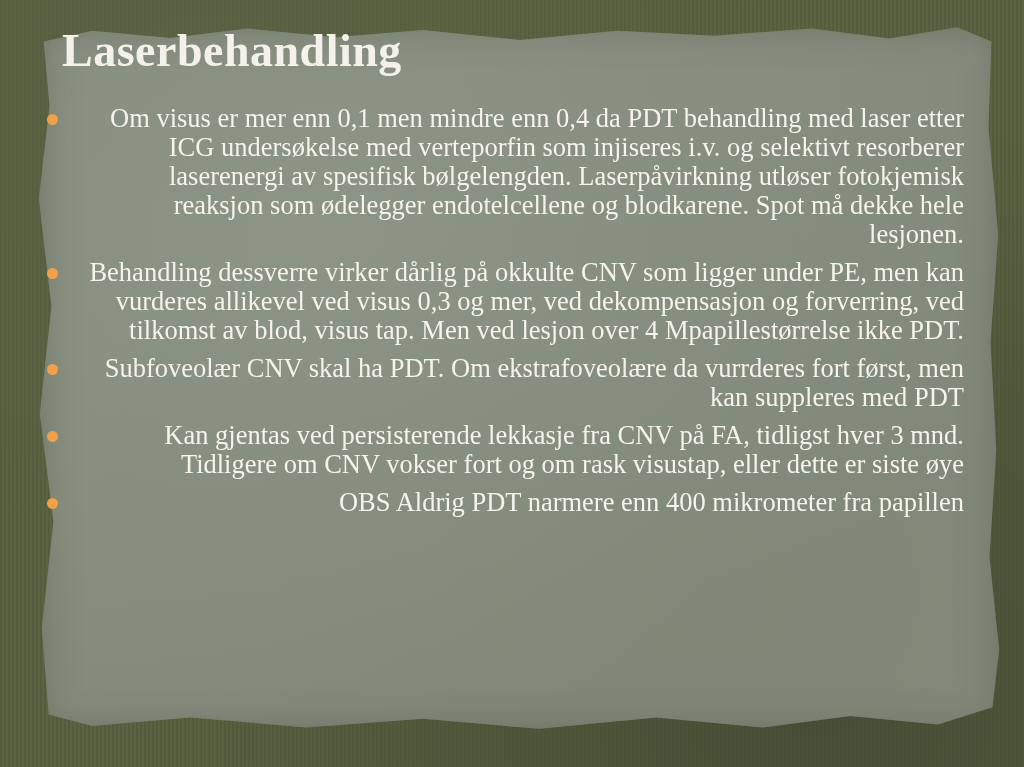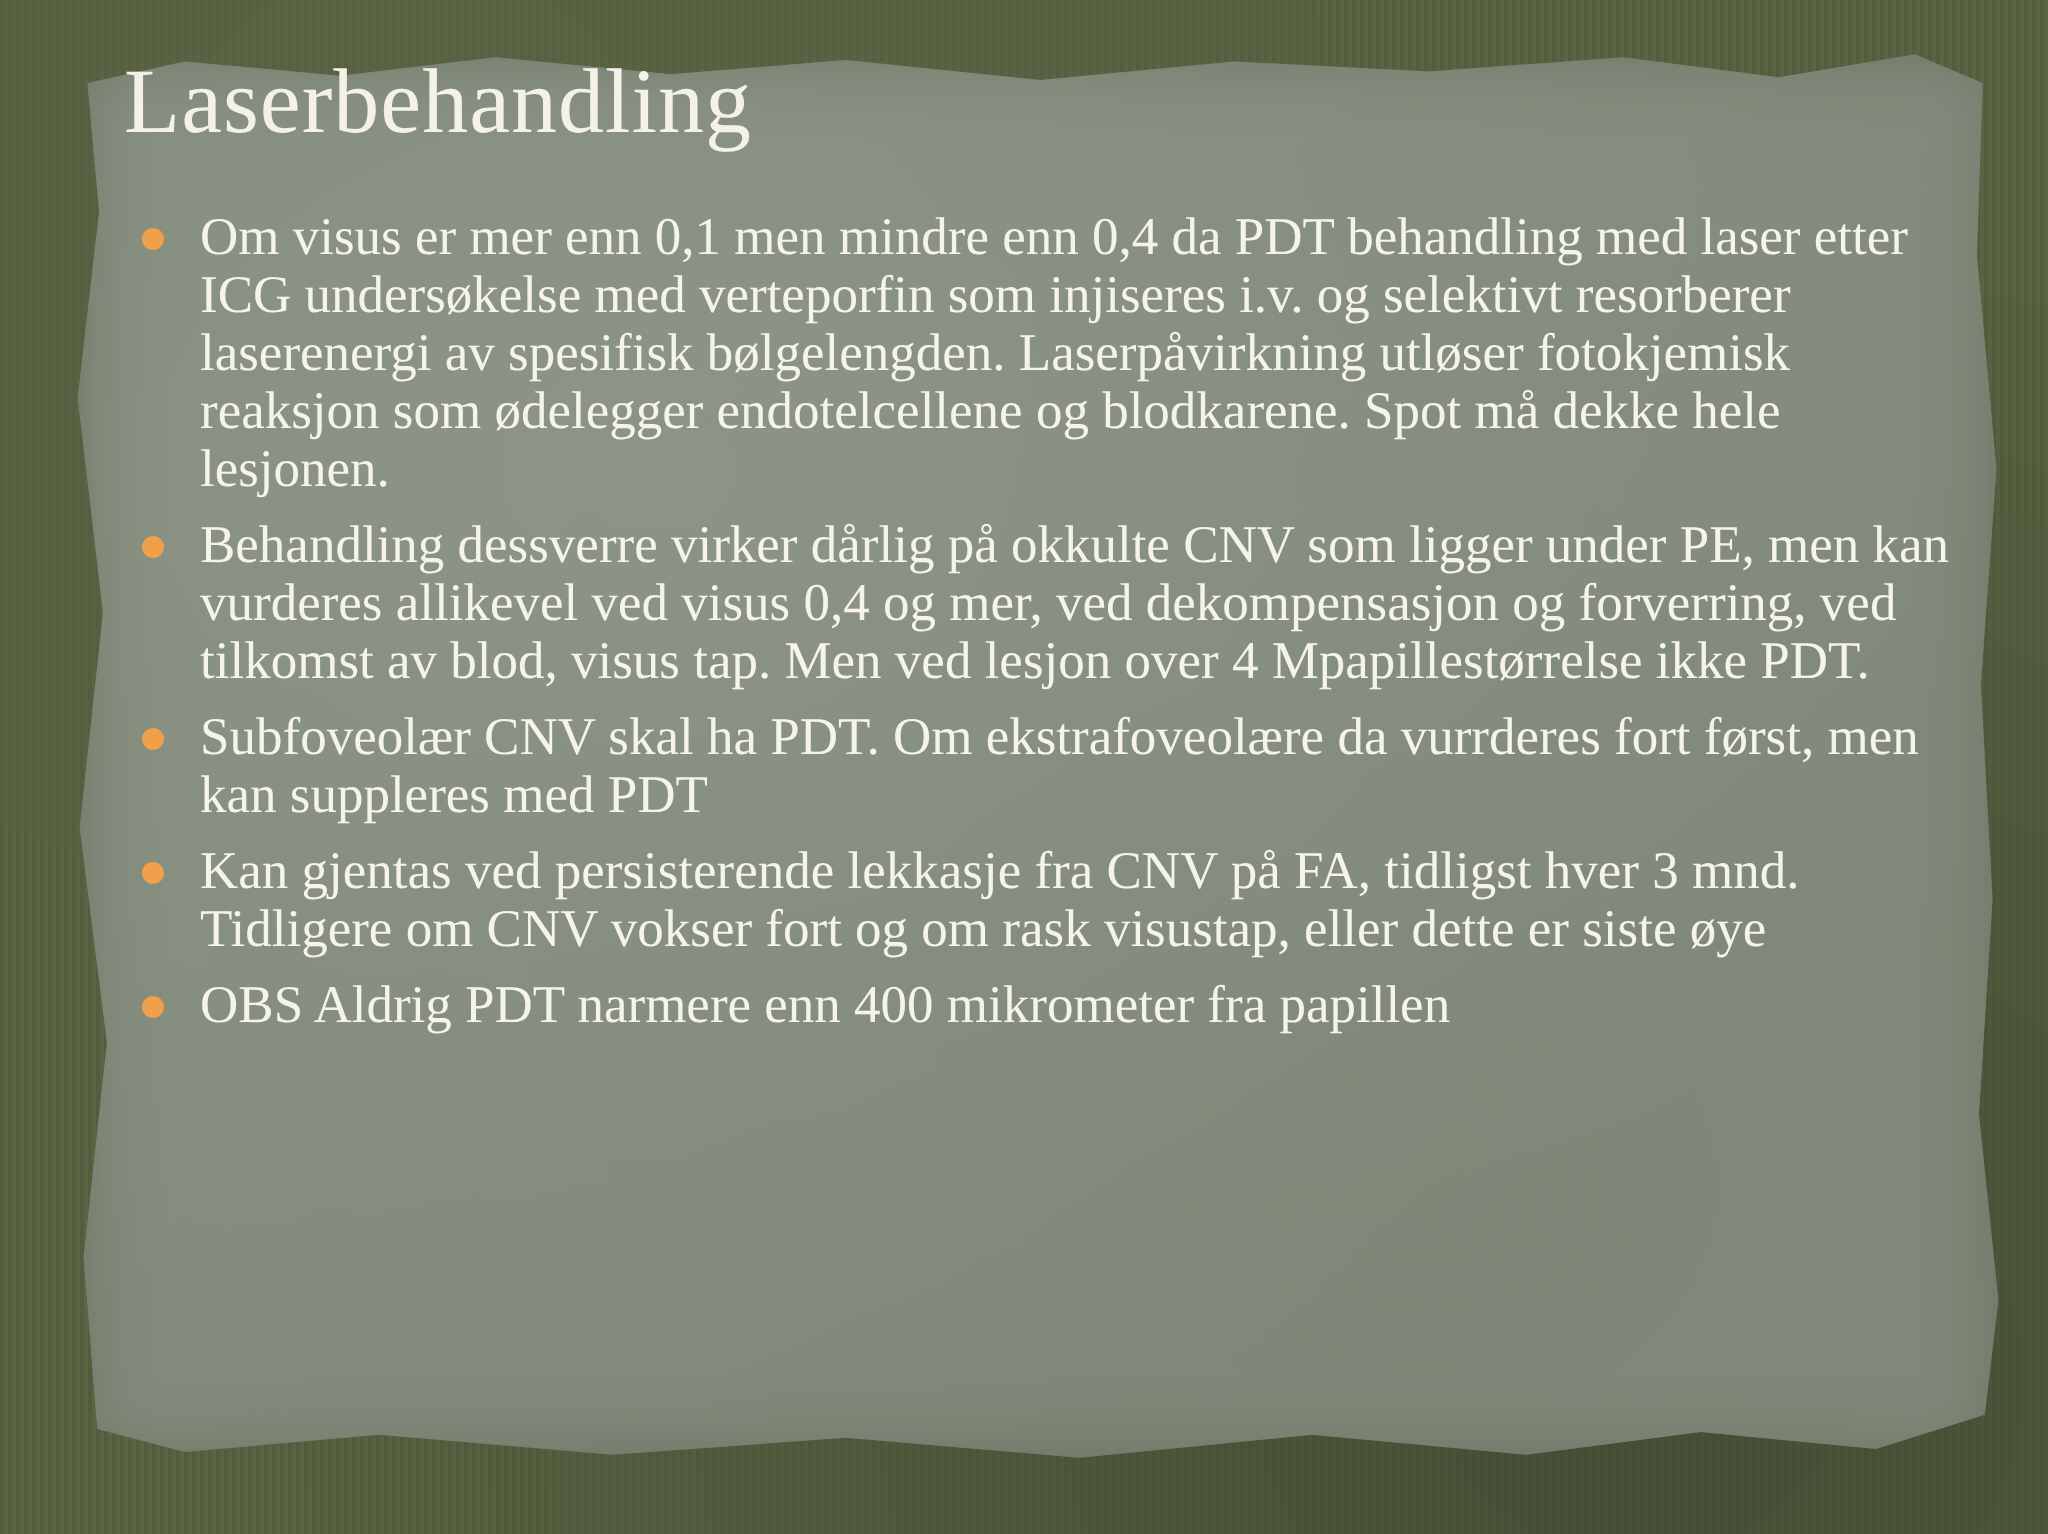--- a/index.html
+++ b/index.html
@@ -41,31 +41,32 @@
       );
       box-shadow: inset 0 0 40px rgba(60,70,50,0.5);
     }
     .title {
       position: absolute;
       left: 62px;
       top: 24px;
       font-size: 46px;
       color: #f3f1ea;
       letter-spacing: 0.5px;
-      font-weight: normal;
+      font-weight: bold;
       margin: 0;
     }
     .bullets {
       position: absolute;
-      left: 68px;
+      left: 44px;
       top: 104px;
       width: 920px;
       margin: 0;
       padding: 0;
       list-style: none;
+      text-align: right;
     }
     .bullet-item {
       position: relative;
       padding-left: 32px;
       color: #f5f3ec;
       font-size: 26.5px;
       line-height: 29px;
       margin-bottom: 9px;
     }
     .bullet-dot {
@@ -86,21 +87,21 @@
 
 <h1 class="title">Laserbehandling</h1>
 
 <ul class="bullets">
   <li class="bullet-item">
     <span class="bullet-dot"></span>
     <span>Om visus er mer enn 0,1 men mindre enn 0,4 da PDT behandling med laser etter ICG undersøkelse med verteporfin som injiseres i.v. og selektivt resorberer laserenergi av spesifisk bølgelengden. Laserpåvirkning utløser fotokjemisk reaksjon som ødelegger endotelcellene og blodkarene. Spot må dekke hele lesjonen.</span>
   </li>
   <li class="bullet-item">
     <span class="bullet-dot"></span>
-    <span>Behandling dessverre virker dårlig på okkulte CNV som ligger under PE, men kan vurderes allikevel ved visus 0,4 og mer, ved dekompensasjon og forverring, ved tilkomst av blod, visus tap. Men ved lesjon over 4 Mpapillestørrelse ikke PDT.</span>
+    <span>Behandling dessverre virker dårlig på okkulte CNV som ligger under PE, men kan vurderes allikevel ved visus 0,3 og mer, ved dekompensasjon og forverring, ved tilkomst av blod, visus tap. Men ved lesjon over 4 Mpapillestørrelse ikke PDT.</span>
   </li>
   <li class="bullet-item">
     <span class="bullet-dot"></span>
     <span>Subfoveolær CNV skal ha PDT. Om ekstrafoveolære da vurrderes fort først, men kan suppleres med PDT</span>
   </li>
   <li class="bullet-item">
     <span class="bullet-dot"></span>
     <span>Kan gjentas ved persisterende lekkasje fra CNV på FA, tidligst hver 3 mnd. Tidligere om CNV vokser fort og om rask visustap, eller dette er siste øye</span>
   </li>
   <li class="bullet-item">

